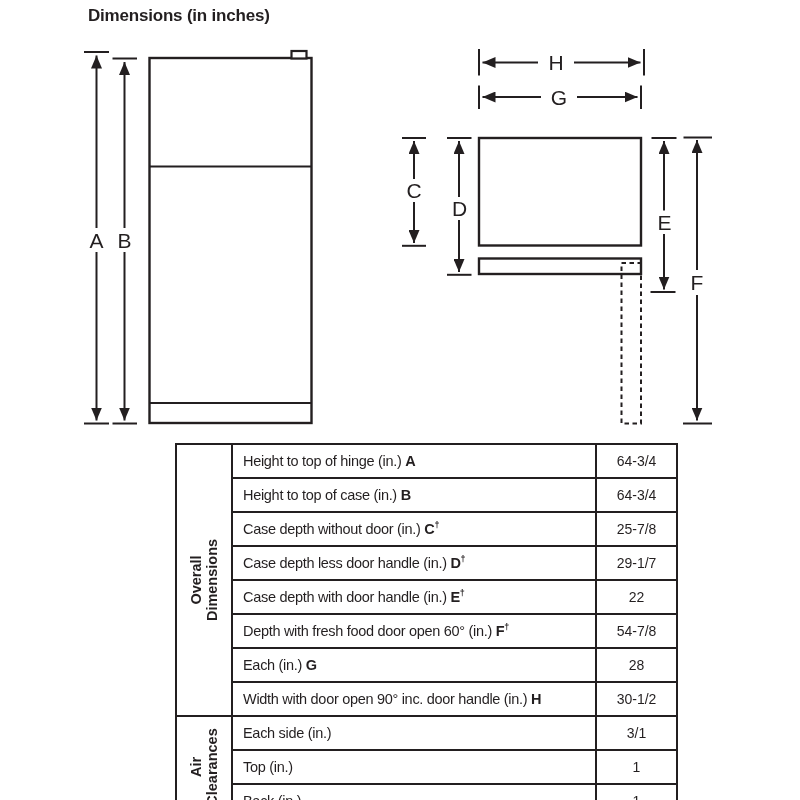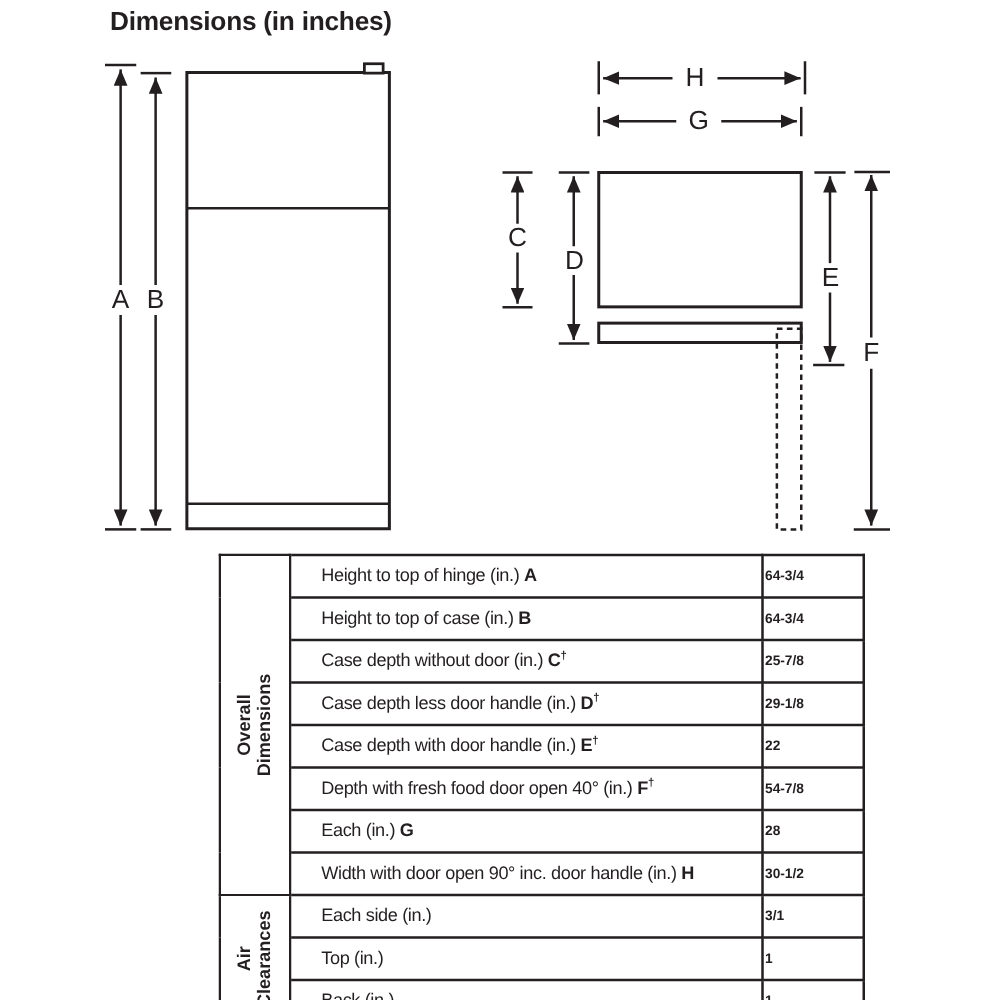--- a/index.html
+++ b/index.html
@@ -2,37 +2,37 @@
 <html><head>
 <meta charset="utf-8">
 <style>
   html,body{margin:0;padding:0;}
   body{
     width:800px;height:800px;position:relative;background:#ffffff;
     font-family:"Liberation Sans",sans-serif;color:#231f20;overflow:hidden;
   }
   .page-title{
     position:absolute;left:88px;top:6px;
-    font-size:21px;font-weight:bold;letter-spacing:-0.2px;color:#231f20;
+    font-size:17px;font-weight:bold;letter-spacing:-0.2px;color:#231f20;
   }
   svg.diagram{position:absolute;left:0;top:0;}
   svg.diagram text{
     font-family:"Liberation Sans",sans-serif;font-size:21px;fill:#231f20;
   }
   table.dim-table{
     position:absolute;left:175px;top:443px;width:475px;
     border-collapse:collapse;table-layout:fixed;color:#231f20;
   }
   table.dim-table td{border:2px solid #231f20;height:30px;background:#fff;}
   td.group{width:52px;position:relative;}
   td.lbl{
-    width:346px;padding:0 6px 0 24px;font-size:14.5px;
+    width:346px;padding:0 6px 0 10px;font-size:14.5px;
     letter-spacing:-0.3px;white-space:nowrap;overflow:hidden;
   }
-  td.val{width:77px;font-weight:bold;font-size:11px;}
+  td.val{width:77px;text-align:center;font-weight:normal;font-size:14px;}
   .rot{
     position:absolute;left:50%;top:50%;
     transform:translate(-50%,-50%) rotate(-90deg);
     font-weight:bold;font-size:14.5px;line-height:16px;
     text-align:center;white-space:nowrap;
   }
   .rot span{display:block;}
   .dim-letter{font-weight:bold;}
   sup.dagger{font-size:9px;font-weight:bold;vertical-align:super;line-height:0;}
 </style>
@@ -142,28 +142,28 @@
     <tr>
       <td class="lbl"><span>Height to top of case (in.) </span><span class="dim-letter">B</span><sup class="dagger"></sup></td>
       <td class="val">64-3/4</td>
     </tr>
     <tr>
       <td class="lbl"><span>Case depth without door (in.) </span><span class="dim-letter">C</span><sup class="dagger">†</sup></td>
       <td class="val">25-7/8</td>
     </tr>
     <tr>
       <td class="lbl"><span>Case depth less door handle (in.) </span><span class="dim-letter">D</span><sup class="dagger">†</sup></td>
-      <td class="val">29-1/8</td>
+      <td class="val">29-1/7</td>
     </tr>
     <tr>
       <td class="lbl"><span>Case depth with door handle (in.) </span><span class="dim-letter">E</span><sup class="dagger">†</sup></td>
       <td class="val">22</td>
     </tr>
     <tr>
-      <td class="lbl"><span>Depth with fresh food door open 40° (in.) </span><span class="dim-letter">F</span><sup class="dagger">†</sup></td>
+      <td class="lbl"><span>Depth with fresh food door open 60° (in.) </span><span class="dim-letter">F</span><sup class="dagger">†</sup></td>
       <td class="val">54-7/8</td>
     </tr>
     <tr>
       <td class="lbl"><span>Each (in.) </span><span class="dim-letter">G</span><sup class="dagger"></sup></td>
       <td class="val">28</td>
     </tr>
     <tr>
       <td class="lbl"><span>Width with door open 90° inc. door handle (in.) </span><span class="dim-letter">H</span><sup class="dagger"></sup></td>
       <td class="val">30-1/2</td>
     </tr>

